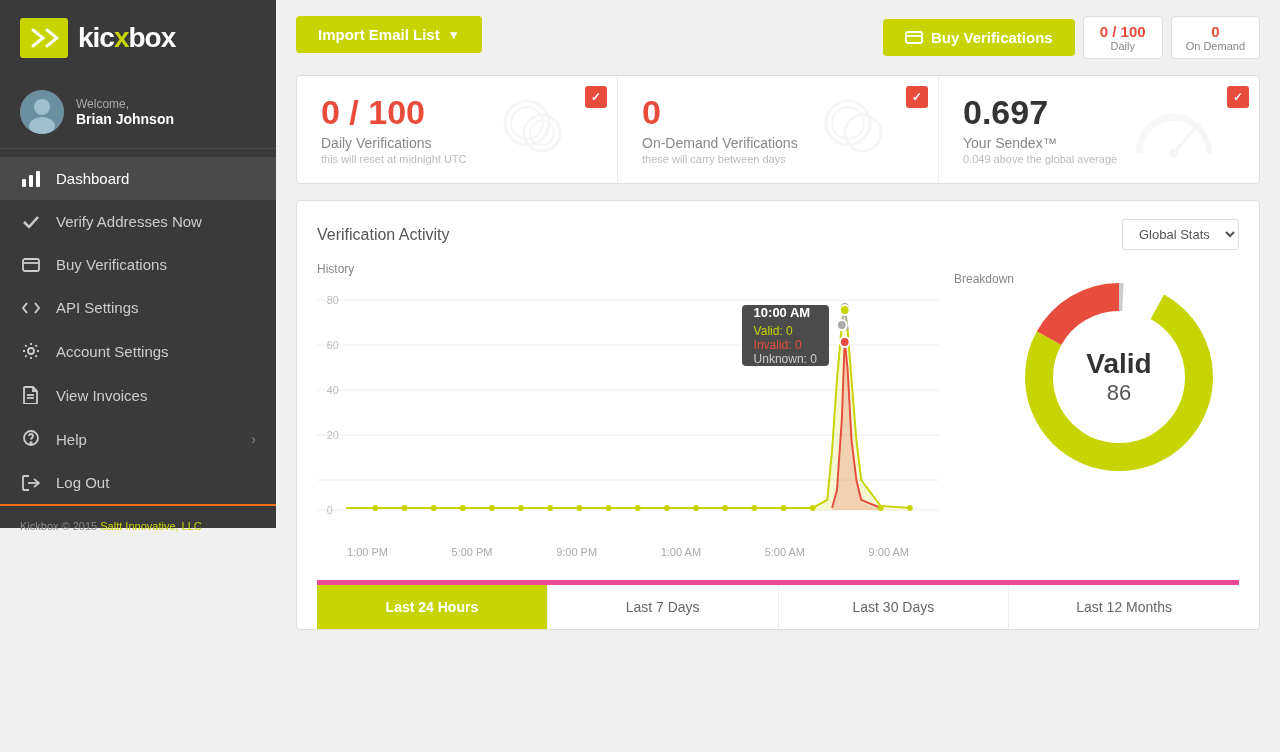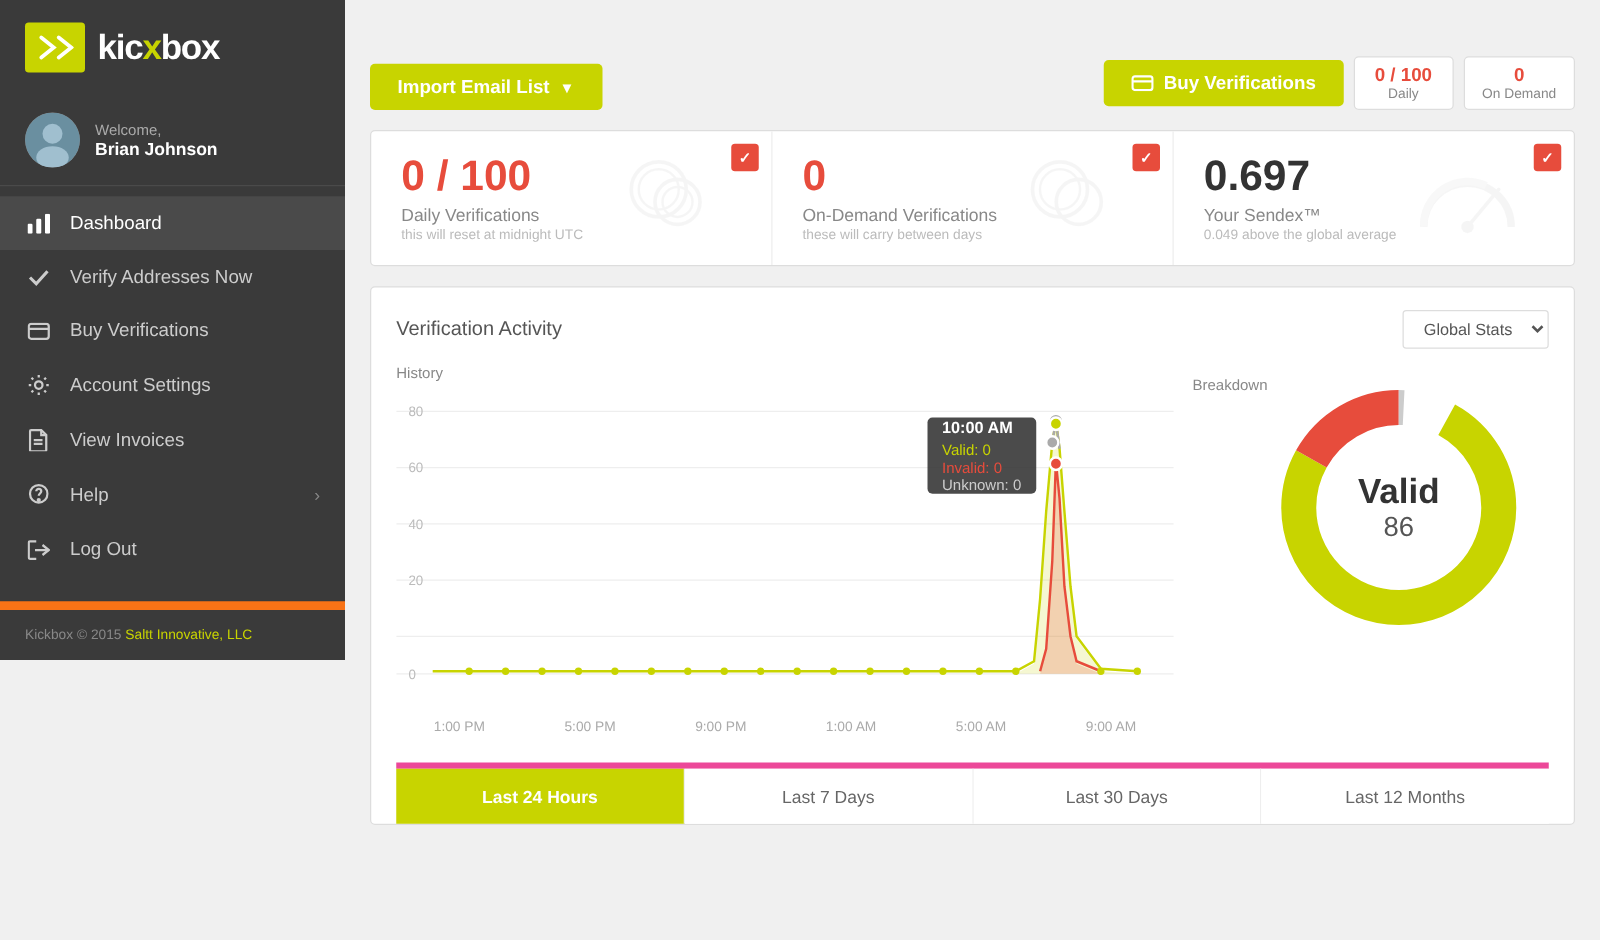--- a/index.html
+++ b/index.html
@@ -74,41 +74,40 @@
       position: relative;
     }
     .nav-item.active { background: #4a4a4a; color: #fff; }
     .nav-item .nav-icon { width: 22px; margin-right: 14px; display: flex; align-items: center; justify-content: center; }
     .nav-item .nav-chevron { margin-left: auto; color: #888; font-size: 14px; }
 
     .sidebar-footer {
       padding: 14px 20px;
       color: #888;
       font-size: 11px;
-      border-top: 7px solid #f97316;
+      border-top: 2px solid #f97316;
     }
     .sidebar-footer a { color: #c8d400; text-decoration: none; }
 
     
     .main {
       flex: 1;
       display: flex;
       flex-direction: column;
       overflow-y: auto;
       background: #f0f0f0;
     }
 
     
     .topbar {
       background: #f0f0f0;
       padding: 16px 20px;
       display: flex;
-      align-items: flex-end;
+      align-items: flex-start;
       gap: 12px;
-      margin-top: 29px;
     }
     .btn-import {
       background: #c8d400;
       color: #fff;
       border: none;
       padding: 10px 22px;
       font-size: 15px;
       font-weight: 600;
       border-radius: 4px;
       cursor: pointer;
@@ -339,20 +338,29 @@
       <span>Verify Addresses Now</span>
     </div>
     <div class="nav-item">
       <span class="nav-icon">
         <svg width="18" height="14" viewBox="0 0 18 14" fill="none" stroke="currentColor" stroke-width="1.8">
           <rect x="1" y="1" width="16" height="12" rx="2"></rect>
           <line x1="1" y1="5" x2="17" y2="5"></line>
         </svg>
       </span>
       <span>Buy Verifications</span>
+    </div>
+    <div class="nav-item">
+      <span class="nav-icon">
+        <svg width="18" height="14" viewBox="0 0 18 14" fill="none" stroke="currentColor" stroke-width="2">
+          <polyline points="5,2 1,7 5,12"></polyline>
+          <polyline points="13,2 17,7 13,12"></polyline>
+        </svg>
+      </span>
+      <span>API Settings</span>
     </div>
     <div class="nav-item">
       <span class="nav-icon">
         <svg width="18" height="18" viewBox="0 0 18 18" fill="none" stroke="currentColor" stroke-width="1.8">
           <circle cx="9" cy="9" r="3"></circle>
           <path d="M9 1v2M9 15v2M1 9h2M15 9h2M3.2 3.2l1.4 1.4M13.4 13.4l1.4 1.4M3.2 14.8l1.4-1.4M13.4 4.6l1.4-1.4"></path>
         </svg>
       </span>
       <span>Account Settings</span>
     </div>

